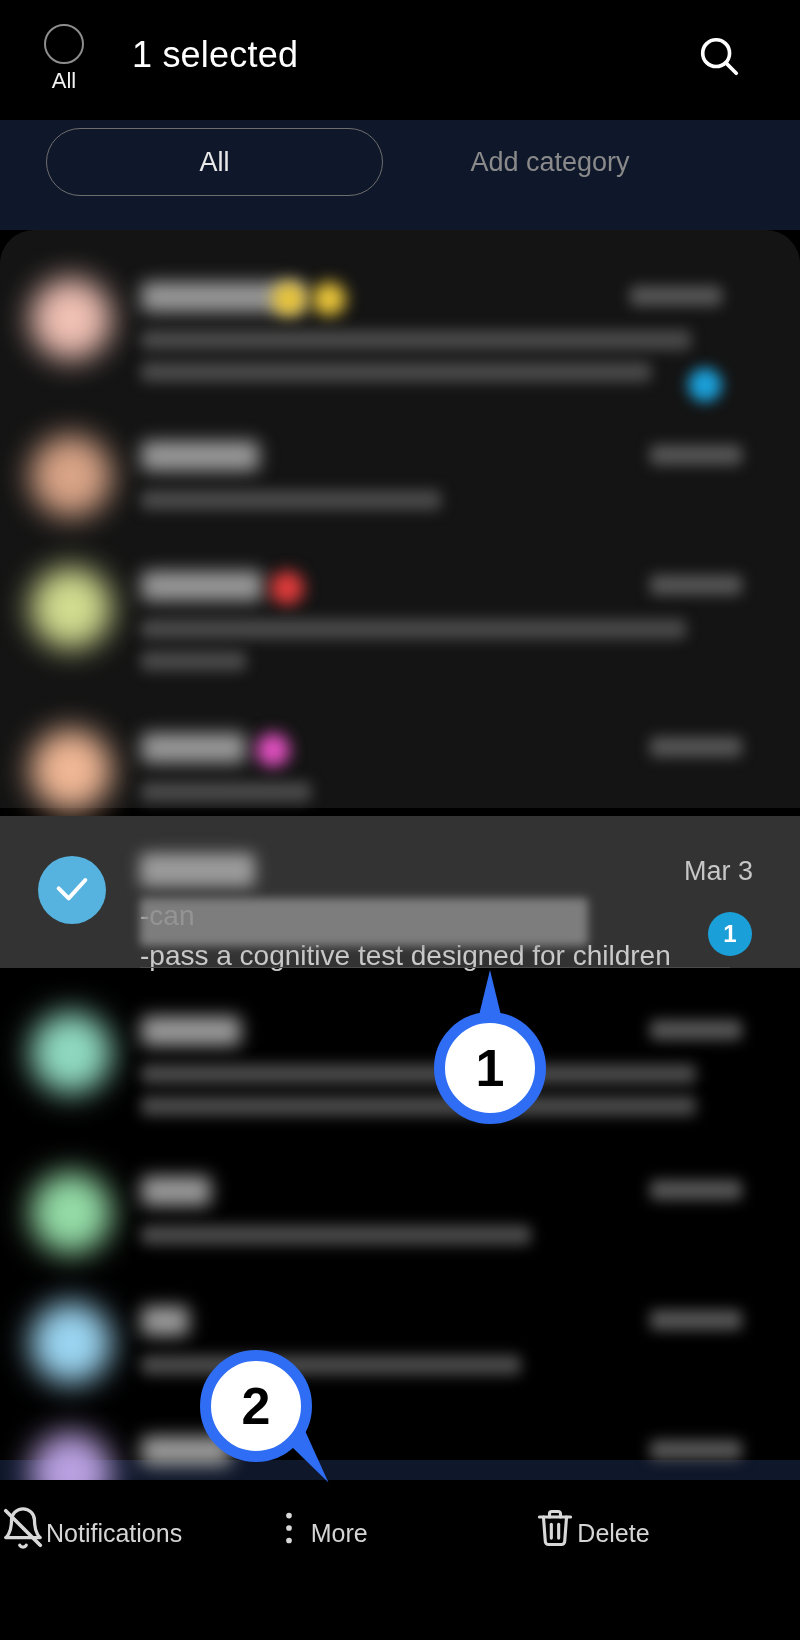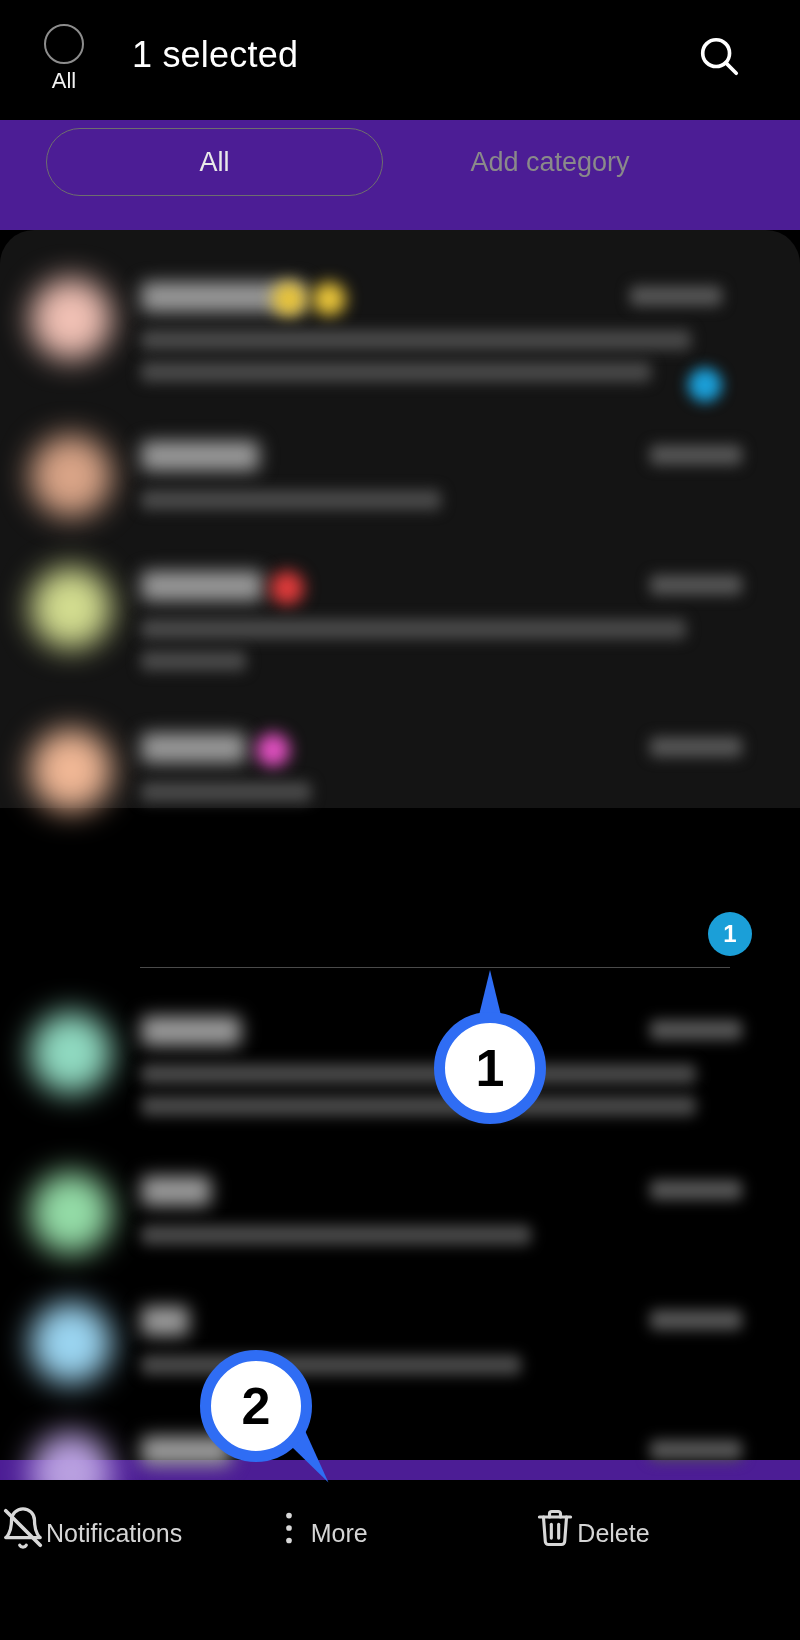--- a/index.html
+++ b/index.html
@@ -5,21 +5,21 @@
   * { margin:0; padding:0; box-sizing:border-box; }
   html, body {
     width:800px; height:1640px;
     background:#000;
     font-family:"Liberation Sans", sans-serif;
     overflow:hidden;
   }
   #screen {
     position:relative;
     width:800px; height:1640px;
-    background:#4c1d95;
+    background:#0f172a;
     overflow:hidden;
   }
 
   
   .appbar {
     position:absolute; left:0; top:0; width:800px; height:120px;
     background:#000;
   }
   .select-all {
     position:absolute; left:41px; top:24px;
@@ -257,20 +257,34 @@
     </div>
 
     <div class="row" style="top:477px;height:130px">
       <div class="avatar blur-hard" style="left:30px;top:22px;width:82px;height:82px;background:#f0b795"></div>
       <div class="bl-name" style="left:141px;top:26px;width:105px"></div>
       <div class="emoji-blob" style="left:256px;top:26px;width:34px;height:34px;background:#e050c0"></div>
       <div class="bl-date" style="left:650px;top:30px"></div>
       <div class="bl-line" style="left:141px;top:75px;width:170px"></div>
     </div>
 
+    <div class="sel-row">
+      <div class="sel-check">
+        <svg viewBox="0 0 24 24" fill="none" stroke="#ffffff" stroke-width="2.4" stroke-linecap="round" stroke-linejoin="round">
+          <polyline points="4,11 10,17 20,6"></polyline>
+        </svg>
+      </div>
+      <div class="sel-name-redact"></div>
+      <div class="sel-date">Mar 3</div>
+      <div class="sel-preview">
+        <span class="ln1">-can</span>
+        <span class="ln2">-pass a cognitive test designed for children</span>
+      </div>
+      <div class="sel-url-redact"></div>
+    </div>
     <div class="sel-divider"></div>
 
     <div class="row" style="top:760px;height:150px">
       <div class="avatar blur-hard" style="left:30px;top:22px;width:82px;height:82px;background:#8fd9c0"></div>
       <div class="bl-name" style="left:141px;top:26px;width:100px"></div>
       <div class="bl-date" style="left:650px;top:30px"></div>
       <div class="bl-line" style="left:141px;top:74px;width:555px"></div>
       <div class="bl-line" style="left:141px;top:106px;width:555px"></div>
     </div>
 

